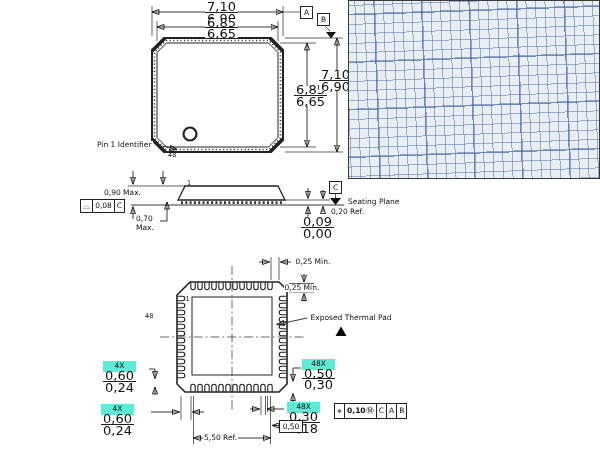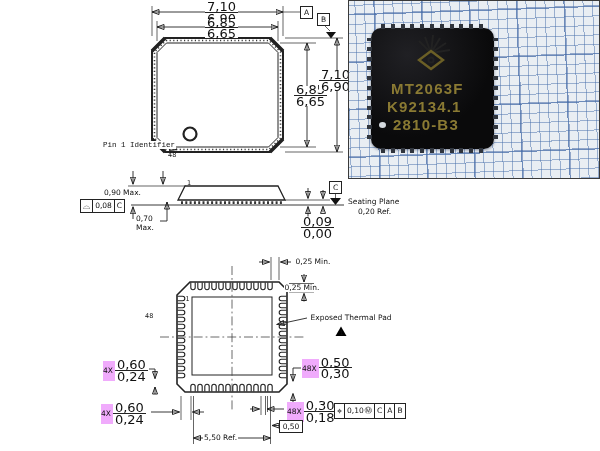--- a/index.html
+++ b/index.html
@@ -18,22 +18,22 @@
   .cl{stroke-width:0.8;stroke:#444;stroke-dasharray:9 3 1.8 3;}
   .pin{stroke-width:1.1;}
   .lbl{position:absolute;font-size:7.5px;line-height:8.5px;white-space:nowrap;
        background:#fff;padding:0 1px;color:#111;}
   .nobg{background:transparent;}
   .tiny{font-size:6.5px;margin-top:24px;}
   .frac{position:absolute;display:inline-block;text-align:center;background:#fff;
         font-size:13px;line-height:8px;min-width:20px;}
   .frac .n{display:block;border-bottom:0.9px solid #222;padding:0 2px 0.5px 2px;}
   .frac .d{display:block;padding-top:2px;}
-  .dgroup{position:absolute;display:flex;align-items:center;gap:2px;background:#f0abfc;
-          font-size:7.5px;}
+  .dgroup{position:absolute;display:flex;align-items:center;gap:2px;background:#5eead4;
+          font-size:7.5px;flex-direction:column;}
   .dgroup .frac{position:static;}
   .datum{position:absolute;width:11px;height:11px;border:1px solid #222;background:#fff;
          font-size:7.5px;line-height:11px;text-align:center;}
   .fcf{position:absolute;display:flex;border:1px solid #222;background:#fff;height:12px;
        font-size:7.5px;line-height:12px;}
   .fcf > span{display:block;padding:0 2px;border-right:1px solid #222;text-align:center;}
   .fcf > span:last-child{border-right:none;}
   .fcf .sym{font-size:9px;}
   .boxdim{position:absolute;border:1px solid #222;background:#fff;font-size:7.5px;
           line-height:11px;height:11px;text-align:center;}
@@ -221,61 +221,44 @@
   <span class="datum" style="left:300px;top:5.5px;">A</span>
   <span class="datum" style="left:317px;top:13px;">B</span>
   <span class="frac" style="left:294px;top:86px;">
     <span class="n">6,85</span>
     <span class="d">6,65</span>
   </span>
   <span class="frac" style="left:319px;top:71px;">
     <span class="n">7,10</span>
     <span class="d">6,90</span>
   </span>
-  <span class="lbl" style="left:102px;top:140.5px;font-family:Liberation Mono, monospace;">Pin 1 Identifier</span>
+  <span class="lbl" style="left:96px;top:140.5px;">Pin 1 Identifier</span>
   <span class="lbl tiny nobg" style="left:167px;top:127px;">48</span>
   <span class="lbl tiny nobg" style="left:186px;top:154.5px;">1</span>
 
   <span class="lbl" style="left:103px;top:188.5px;">0,90 Max.</span>
   <div class="fcf" style="left:80px;top:198.5px;">
     <span class="sym">⌓</span>
     <span>0,08</span>
     <span>C</span>
   </div>
   <div class="lbl" style="left:135px;top:215px;">
     <span style="display:block;">0,70</span>
     <span style="display:block;">Max.</span>
   </div>
   <span class="frac" style="left:301px;top:218px;">
     <span class="n">0,09</span>
     <span class="d">0,00</span>
   </span>
-  <span class="lbl" style="left:330px;top:207.5px;margin-left:27px;">0,20 Ref.</span>
+  <span class="lbl" style="left:330px;top:207.5px;">0,20 Ref.</span>
   <span class="datum" style="left:329px;top:181px;">C</span>
   <span class="lbl" style="left:347px;top:197.5px;">Seating Plane</span>
 
   <div id="photo">
     <div id="grid"></div>
-    <div id="chip">
-      <div class="pins-strip ps-t"></div>
-      <div class="pins-strip ps-b"></div>
-      <div class="pins-strip ps-l"></div>
-      <div class="pins-strip ps-r"></div>
-      <svg width="46" height="38" viewBox="0 0 46 38" style="position:absolute;left:36px;top:7px;">
-        <g stroke="#6b5f26" stroke-width="2" fill="none">
-          <path d="M24,18 L12,6 M24,18 L18,2 M24,18 L26,0 M24,18 L33,3 M24,18 L39,8 M24,18 L43,15"></path>
-          <polygon points="24,34 36,25 24,16 12,25" stroke-width="2.4"></polygon>
-          <circle cx="24" cy="25" r="2.6" fill="#6b5f26" stroke="none"></circle>
-        </g>
-      </svg>
-      <span class="mark" style="left:20px;top:52px;">MT2063F</span>
-      <span class="mark" style="left:16px;top:70px;">K92134.1</span>
-      <span class="mark" style="left:22px;top:88px;">2810-B3</span>
-      <div id="speck"></div>
-    </div>
   </div>
 
 
   <span class="lbl tiny nobg" style="left:184.5px;top:271px;">1</span>
   <span class="lbl tiny nobg" style="left:144px;top:288px;">48</span>
   <span class="lbl" style="left:294.5px;top:258px;">0,25 Min.</span>
   <span class="lbl" style="left:283.5px;top:283.5px;">0,25 Min.</span>
   <span class="lbl" style="left:309.5px;top:313.5px;">Exposed Thermal Pad</span>
   <span class="lbl nobg" style="left:338.8px;top:328.5px;font-size:6px;">1</span>
 
@@ -302,21 +285,21 @@
   </div>
   <div class="dgroup" style="left:287px;top:402px;">
     <span>48X</span>
     <span class="frac">
       <span class="n">0,30</span>
       <span class="d">0,18</span>
     </span>
   </div>
   <div class="fcf" style="left:334px;top:402.5px;height:14px;line-height:14px;">
     <span class="sym">⌖</span>
-    <span><i style="font-style:normal;">0,10</i> <i style="font-style:normal;">Ⓜ</i></span>
+    <span><i style="font-style:normal;font-weight:bold;">0,10</i> <i style="font-style:normal;">Ⓜ</i></span>
     <span>C</span>
     <span>A</span>
     <span>B</span>
   </div>
   <span class="boxdim" style="left:279px;top:419.5px;width:22px;">0,50</span>
   <span class="lbl" style="left:203px;top:433.5px;text-align:right;">5,50 Ref.</span>
 
 </div>
 
 </body></html>

